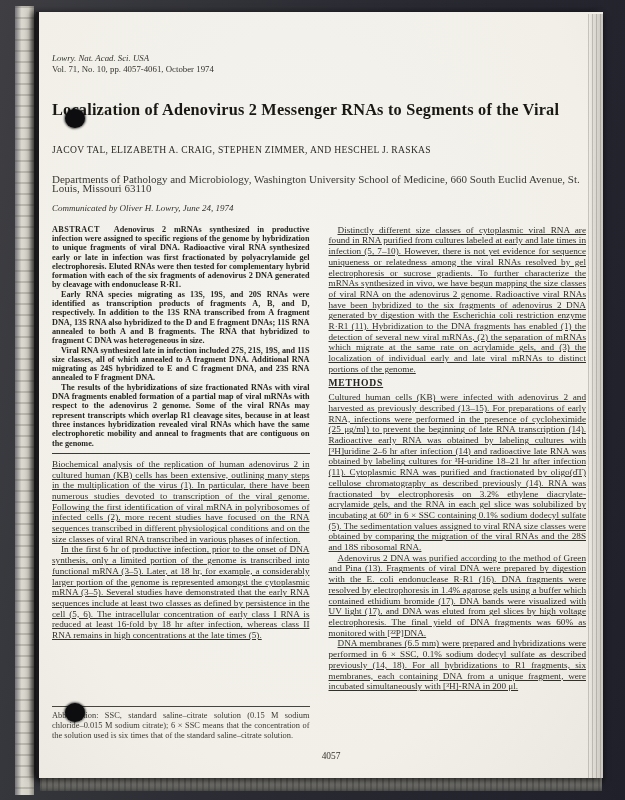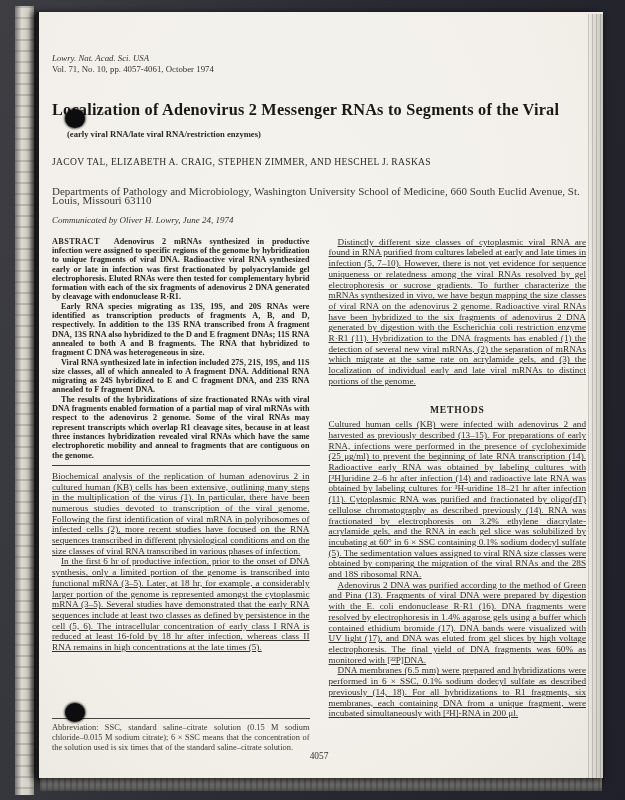--- a/index.html
+++ b/index.html
@@ -48,21 +48,21 @@
 
   .page-inner { position:absolute; inset:0; padding:41px 17px 0 13px; color:#2e2c27; }
 
   .journal-head { font-size:8.8px; line-height:10.5px; color:#35332d; }
   .journal-name { font-style:italic; }
   .article-title {
     margin-top:25px; font-size:16.3px; line-height:21.5px; font-weight:bold;
     color:#191812; letter-spacing:.2px;
   }
   .keywords { margin-top:8px; margin-left:15px; font-size:8.6px; font-weight:bold; color:#2a2822; }
-  .authors { margin-top:17px; font-size:9.6px; letter-spacing:.3px; color:#2c2a24; }
+  .authors { margin-top:23px; font-size:9.6px; letter-spacing:.3px; color:#2c2a24; }
   .affiliation { margin-top:20px; font-size:11px; line-height:9.6px; color:#3a3832; width:530px; }
   .communicated { margin-top:9px; font-size:9px; font-style:italic; color:#34322c; }
 
   .columns { display:flex; gap:19px; margin-top:12px; height:542px; }
   .col { flex:1; min-width:0; }
   .col-left { display:flex; flex-direction:column; }
 
   .abstract { font-size:8.2px; line-height:9.3px; font-weight:bold; color:#282620; text-align:justify; }
   .abstract p { margin:0; }
   .abstract p.indent { text-indent:9px; }
@@ -71,25 +71,25 @@
   .divider { border:none; border-top:1px solid #3c3a34; margin:5px 0 5px 0; }
 
   .bodytext { font-size:9.2px; line-height:10.7px; text-align:justify; color:#32302a; }
   .bodytext p { margin:0;text-decoration:underline; }
   .bodytext p.indent { text-indent:9px; }
 
   .footnote-block { margin-top:auto; border-top:1px solid #46443e; padding-top:4px; margin-bottom:26px; }
   .footnote { font-size:8.4px; line-height:10px; text-align:justify; color:#3a3831; }
 
   .methods-heading {
-    text-align:center; font-weight:bold; font-size:9.6px; letter-spacing:.8px;
-    margin:18px 0 4px 0; color:#25231d;
+    font-weight:bold; font-size:9.6px; letter-spacing:.8px;
+    margin:3px 0 4px 0; color:#25231d;text-decoration:underline;
   }
 
-  .page-number { position:absolute; left:250px; bottom:17px; width:60px; text-align:center; font-size:9.4px; color:#33312b; }
+  .page-number { position:absolute; left:262px; bottom:17px; width:60px; text-align:center; font-size:9.4px; color:#33312b; }
 </style>
 </head>
 <body>
 
 <div class="scene">
 
   <div class="adjacent-strip"></div>
   <div class="edge-bottom"></div>
 
   <div class="page">
@@ -97,21 +97,20 @@
 
       <div class="journal-head">
         <div class="journal-name">Lowry. Nat. Acad. Sci. USA</div>
         <div class="journal-issue">Vol. 71, No. 10, pp. 4057-4061, October 1974</div>
       </div>
 
       <div class="article-title">
         <div>Localization of Adenovirus 2 Messenger RNAs to Segments of the Viral</div>
       </div>
 
-      <div class="keywords">(early viral RNA/late viral RNA/restriction enzymes)</div>
 
       <div class="authors">JACOV TAL, ELIZABETH A. CRAIG, STEPHEN ZIMMER, AND HESCHEL J. RASKAS</div>
 
       <div class="affiliation">Departments of Pathology and Microbiology, Washington University School of Medicine, 660 South Euclid Avenue, St. Louis, Missouri 63110</div>
 
       <div class="communicated">Communicated by Oliver H. Lowry, June 24, 1974</div>
 
       <div class="columns">
 
         <div class="col col-left">

